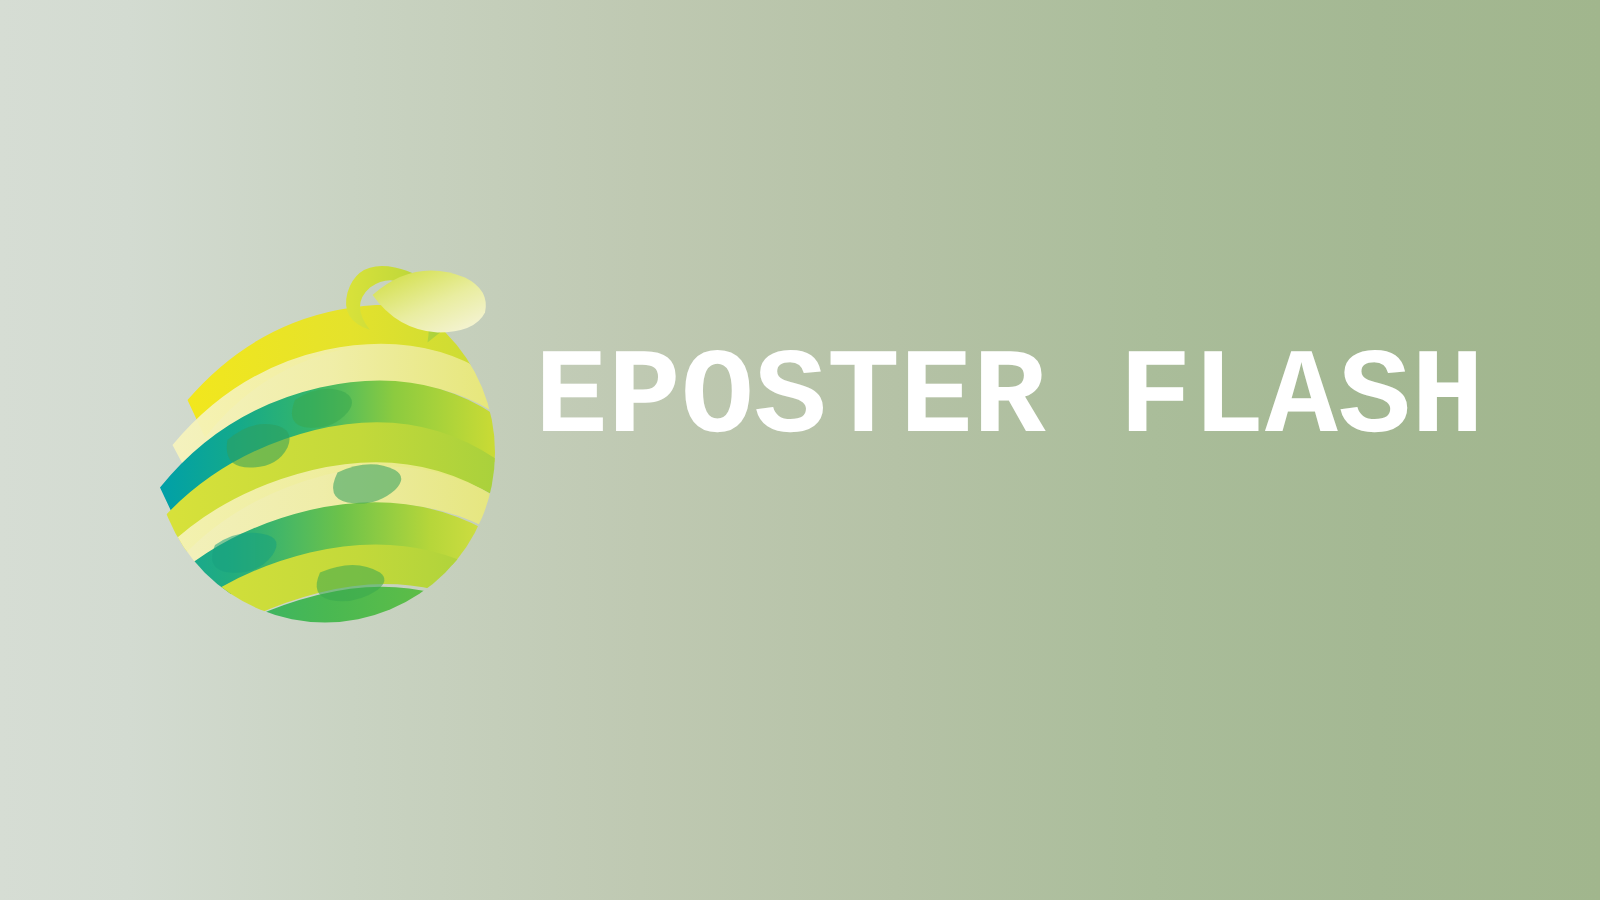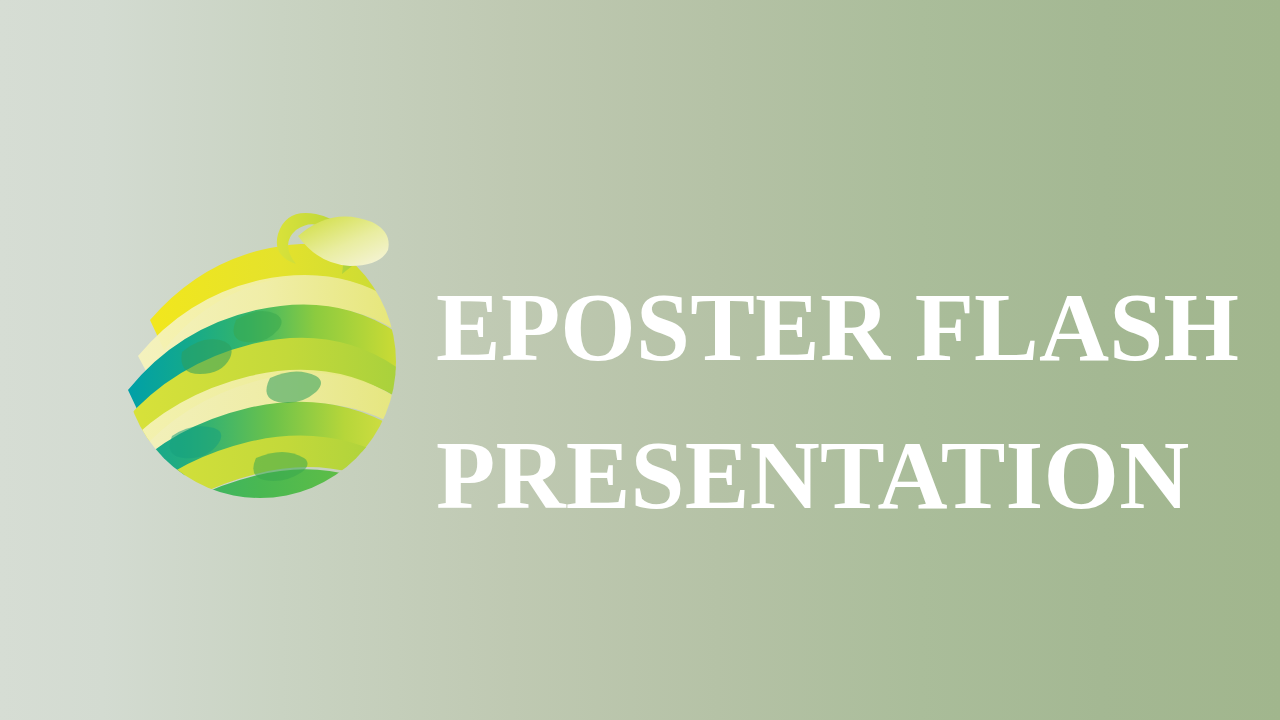--- a/index.html
+++ b/index.html
@@ -50,27 +50,27 @@
   
   #title-block {
     position: absolute;
     left: 424px;
     top: 248px;
     width: 800px;
   }
 
   .title-line {
     color: #ffffff;
-    font-family: Liberation Serif, serif;
+    font-family: Liberation Mono, monospace;
     font-weight: bold;
     font-size: 97px;
     line-height: 136px;
     letter-spacing: 0.2px;
     white-space: nowrap;
-    margin: 12px;
+    margin: 4px;
   }
 </style>
 </head>
 <body>
 
 <div id="slide">
 
   <div id="logo-wrap">
     <svg viewBox="0 0 280 320" xmlns="http://www.w3.org/2000/svg" aria-hidden="true">
       <defs>
@@ -154,16 +154,15 @@
 
         <path d="M 232 66 Q 236 22 196 14 Q 166 8 158 34 Q 152 56 176 64 Q 160 44 176 30 Q 196 16 214 36 Q 226 50 222 74 Z" fill="url(#gYellowGreen)"></path>
       </g>
 
       <path d="M 178 36 Q 212 6 252 22 Q 272 32 268 50 Q 260 66 230 66 Q 198 64 178 36 Z" fill="url(#gLeaf)"></path>
     </svg>
   </div>
 
   <div id="title-block">
     <div class="title-line">EPOSTER FLASH</div>
-    <div class="title-line">PRESENTATION</div>
   </div>
 
 </div>
 
 </body></html>

